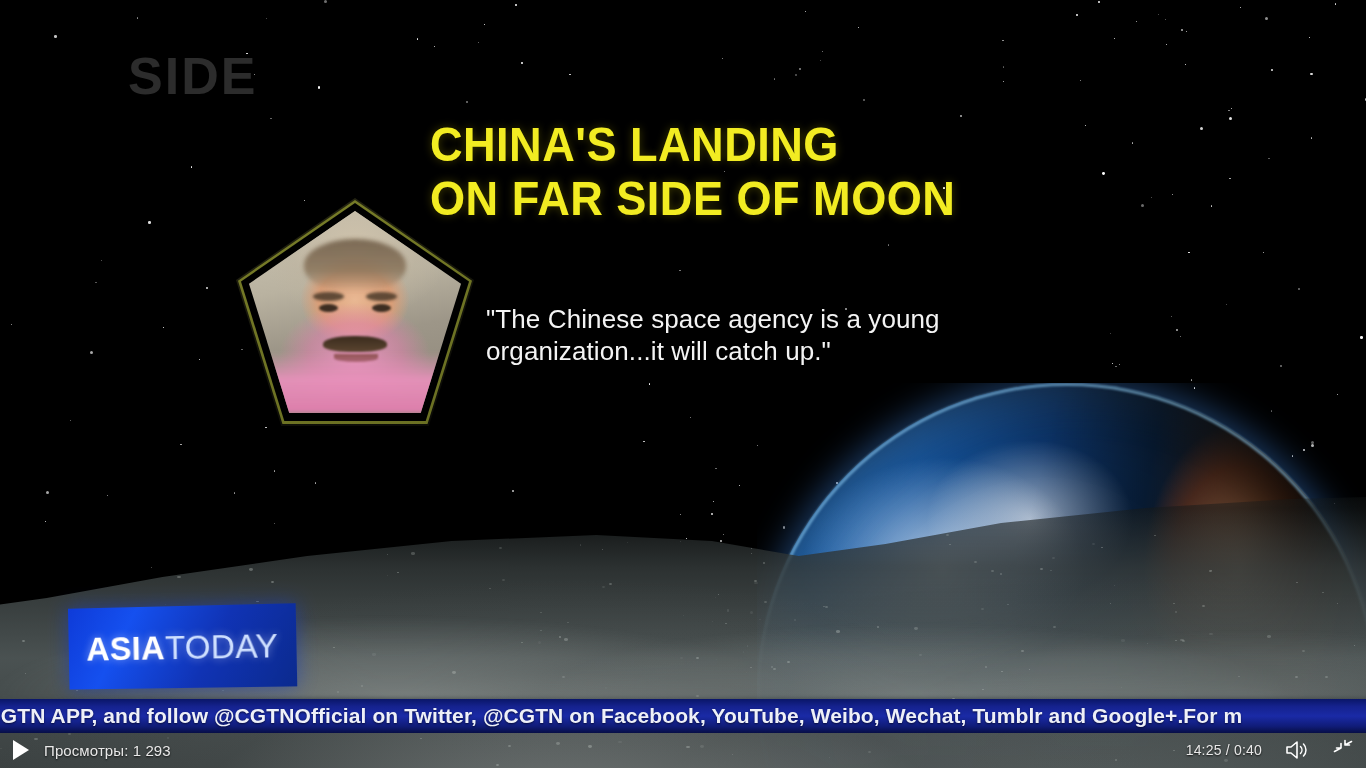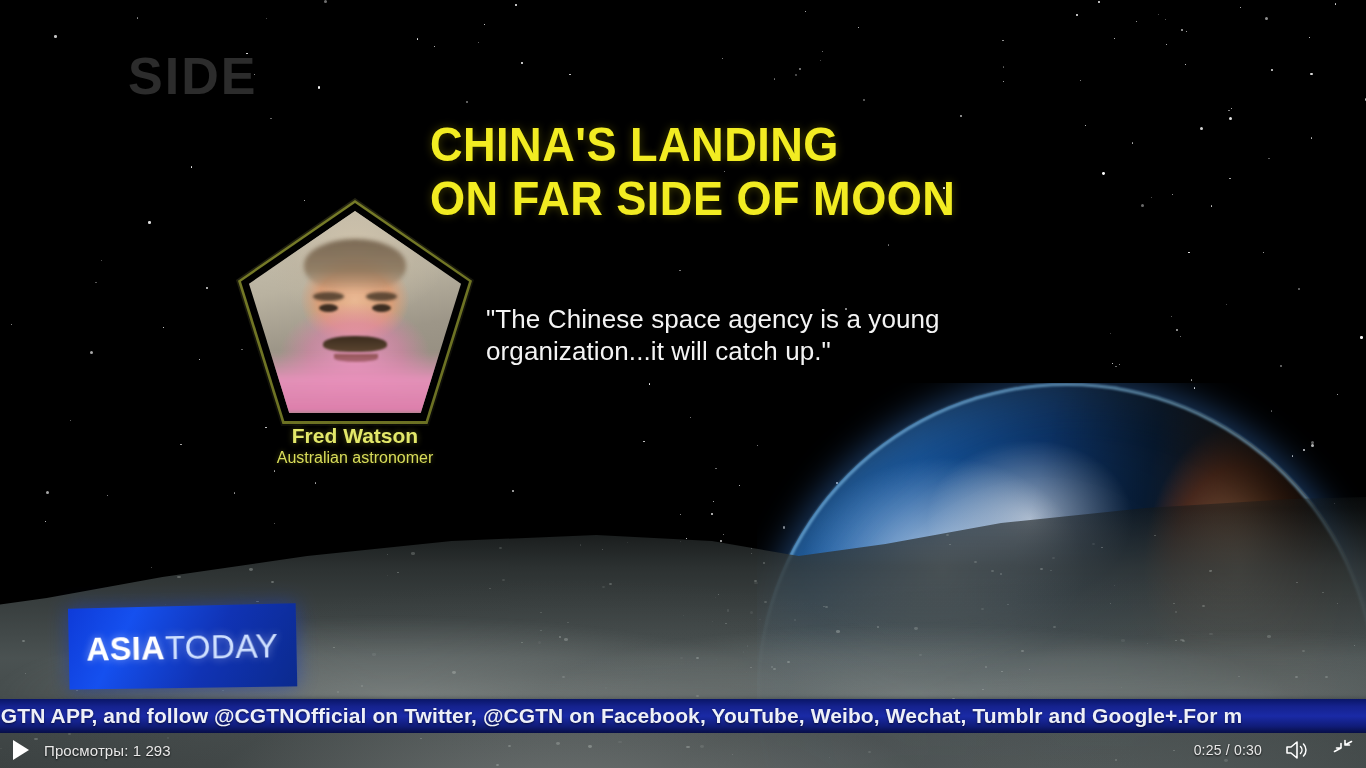--- a/index.html
+++ b/index.html
@@ -643,42 +643,38 @@
       <div class="face-brow l"></div>
       <div class="face-brow r"></div>
       <div class="face-eye l"></div>
       <div class="face-eye r"></div>
       <div class="face-stache"></div>
       <div class="face-mouth"></div>
       <div class="face-shirt"></div>
     </div>
   </div>
 
-  <div class="caption">
-    <span class="cap-name">Fred Watson</span>
-    <span class="cap-role">Australian astronomer</span>
-  </div>
 
   <div class="asia-today">
     <span class="at-text">
       <span class="at-bold">ASIA</span><span class="at-light">TODAY</span>
     </span>
   </div>
 
   <div class="ticker">
     <span class="ticker-text">oad CGTN APP, and follow @CGTNOfficial on Twitter, @CGTN on Facebook, YouTube, Weibo, Wechat, Tumblr and Google+.For m</span>
   </div>
 
   <div class="controls">
     <div class="ctrl-left">
       <div class="play-btn"></div>
       <span class="views">Просмотры: 1 293</span>
     </div>
     <div class="ctrl-right">
-      <span class="time-display">0:25 / 0:30</span>
+      <span class="time-display">14:25 / 0:40</span>
       <span class="icon-btn">
         <svg width="26" height="22" viewBox="0 0 26 22">
           <path d="M3 8 h4 L13 3 v16 L7 14 H3 Z" fill="none" stroke="#ffffff" stroke-width="1.6" stroke-linejoin="round"></path>
           <path d="M16.5 7.5 a5 5 0 0 1 0 7" fill="none" stroke="#ffffff" stroke-width="1.5" stroke-linecap="round"></path>
           <path d="M19.5 5 a8.5 8.5 0 0 1 0 12" fill="none" stroke="#ffffff" stroke-width="1.5" stroke-linecap="round"></path>
         </svg>
       </span>
       <span class="icon-btn">
         <svg width="22" height="22" viewBox="0 0 22 22">
           <path d="M2.5 12.5 L9 9 M9 9 L4.5 9 M9 9 L9 4.5" fill="none" stroke="#ffffff" stroke-width="1.6" stroke-linecap="round"></path>

